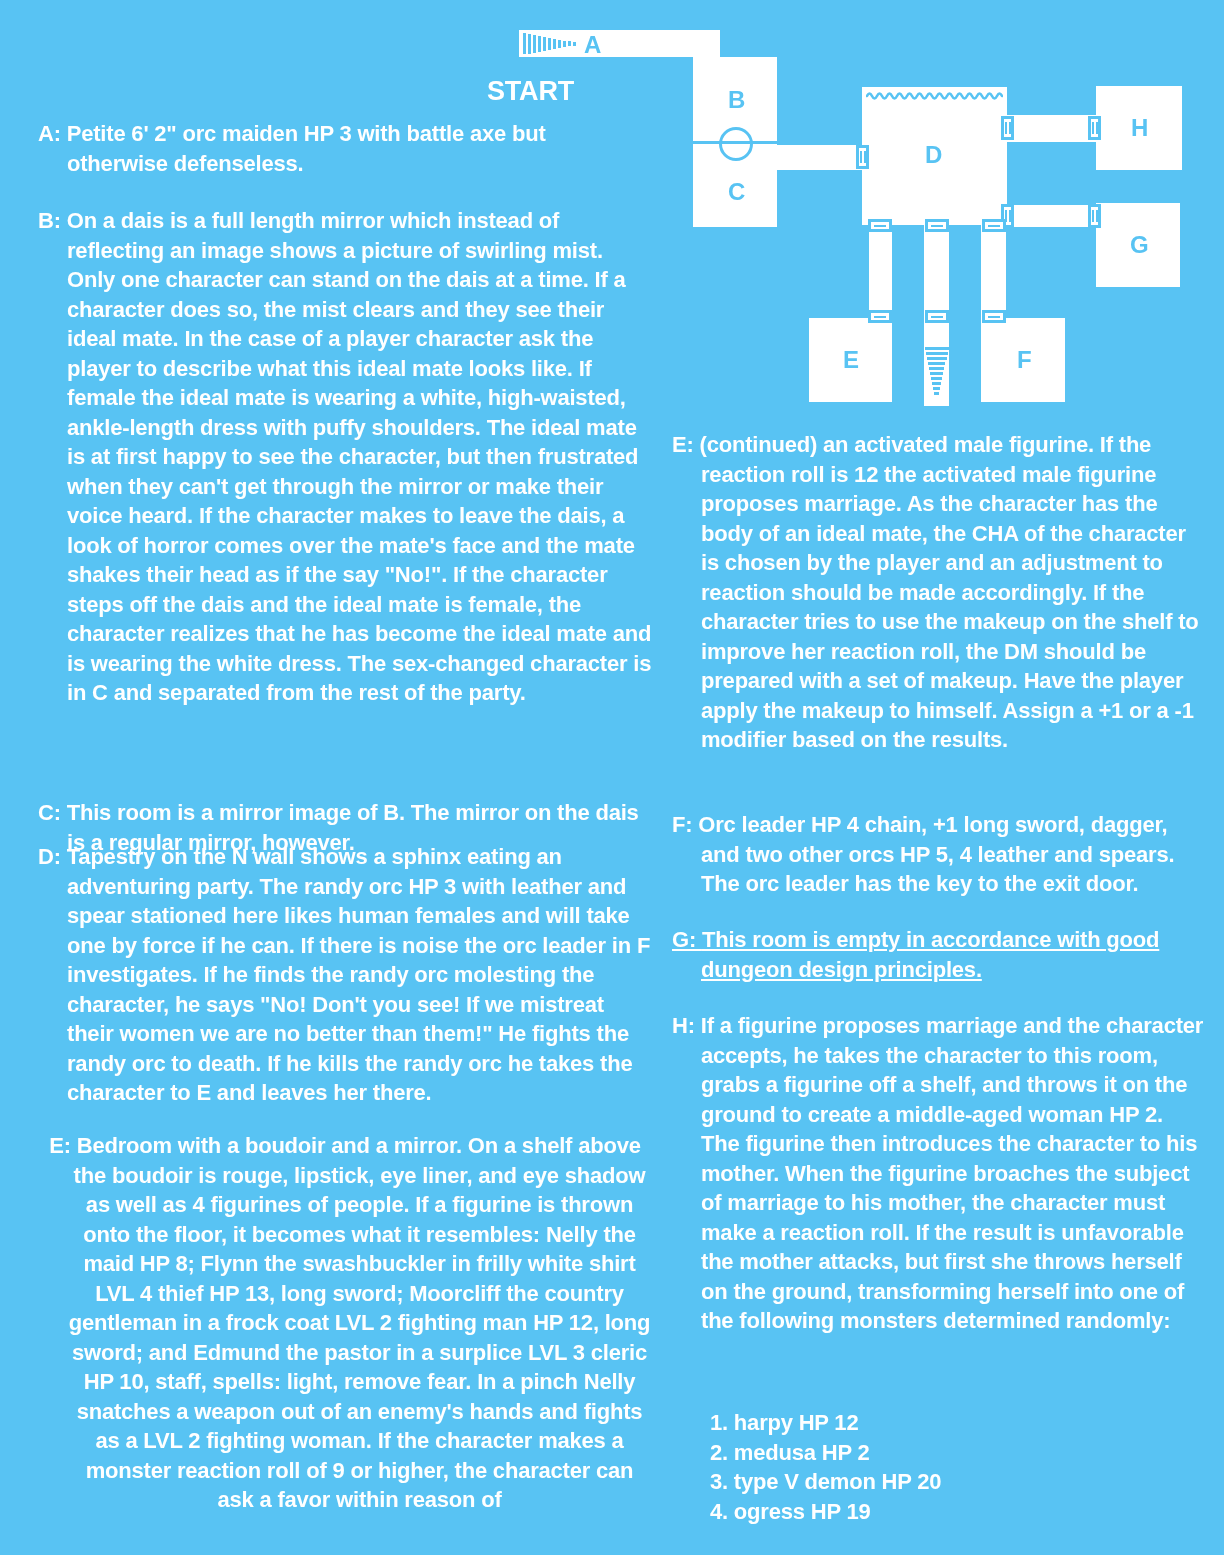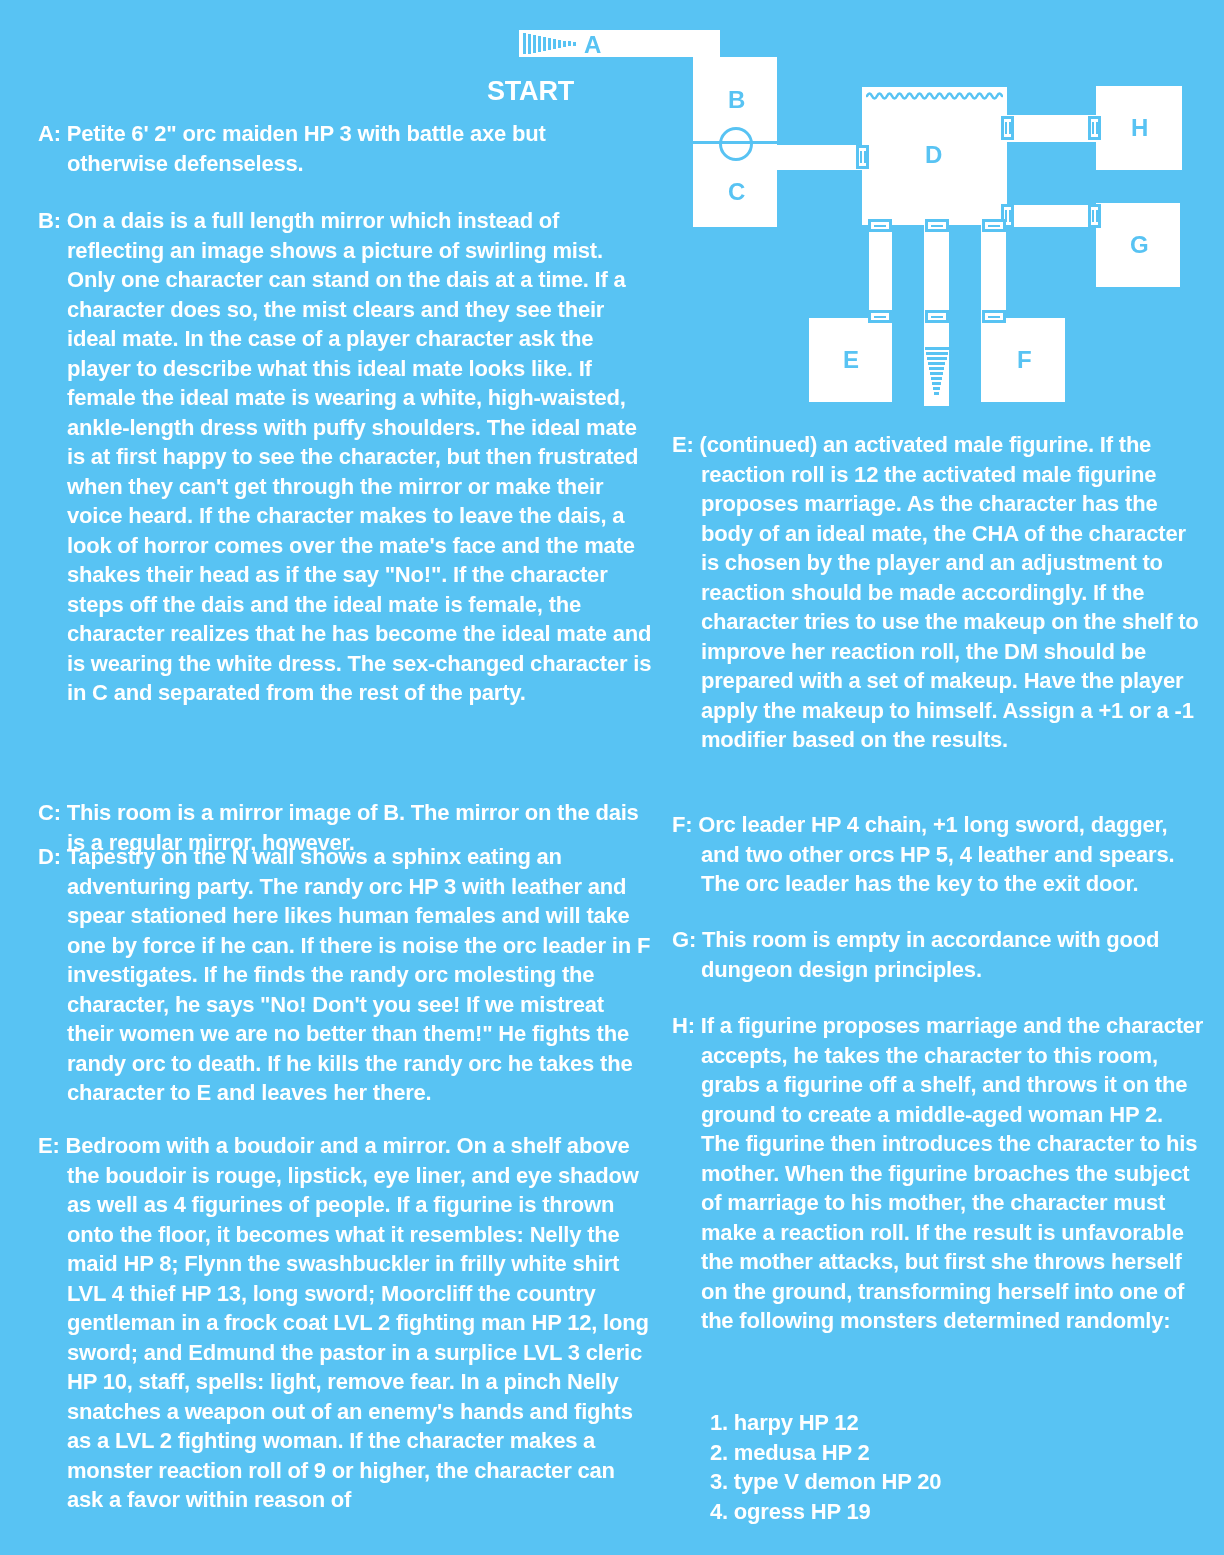--- a/index.html
+++ b/index.html
@@ -193,36 +193,36 @@
     <span>On a dais is a full length mirror which instead of reflecting an image shows a picture of swirling mist. Only one character can stand on the dais at a time. If a character does so, the mist clears and they see their ideal mate. In the case of a player character ask the player to describe what this ideal mate looks like. If female the ideal mate is wearing a white, high-waisted, ankle-length dress with puffy shoulders. The ideal mate is at first happy to see the character, but then frustrated when they can't get through the mirror or make their voice heard. If the character makes to leave the dais, a look of horror comes over the mate's face and the mate shakes their head as if the say "No!". If the character steps off the dais and the ideal mate is female, the character realizes that he has become the ideal mate and is wearing the white dress. The sex-changed character is in C and separated from the rest of the party.</span>
   </div>
   <div class="section" style="left:38px; top:798px;">
     <span>C: </span>
     <span>This room is a mirror image of B. The mirror on the dais is a regular mirror, however.</span>
   </div>
   <div class="section" style="left:38px; top:842px;">
     <span>D: </span>
     <span>Tapestry on the N wall shows a sphinx eating an adventuring party. The randy orc HP 3 with leather and spear stationed here likes human females and will take one by force if he can. If there is noise the orc leader in F investigates. If he finds the randy orc molesting the character, he says "No! Don't you see! If we mistreat their women we are no better than them!" He fights the randy orc to death. If he kills the randy orc he takes the character to E and leaves her there.</span>
   </div>
-  <div class="section" style="left:38px; top:1131px;">
+  <div class="section" style="left:38px; top:1131px;text-align:center;">
     <span>E: </span>
     <span>Bedroom with a boudoir and a mirror. On a shelf above the boudoir is rouge, lipstick, eye liner, and eye shadow as well as 4 figurines of people. If a figurine is thrown onto the floor, it becomes what it resembles: Nelly the maid HP 8; Flynn the swashbuckler in frilly white shirt LVL 4 thief HP 13, long sword; Moorcliff the country gentleman in a frock coat LVL 2 fighting man HP 12, long sword; and Edmund the pastor in a surplice LVL 3 cleric HP 10, staff, spells: light, remove fear. In a pinch Nelly snatches a weapon out of an enemy's hands and fights as a LVL 2 fighting woman. If the character makes a monster reaction roll of 9 or higher, the character can ask a favor within reason of</span>
   </div>
 </div>
 
 <div class="col-right">
   <div class="section" style="left:672px; top:430px;">
     <span>E: </span>
     <span>(continued) an activated male figurine. If the reaction roll is 12 the activated male figurine proposes marriage. As the character has the body of an ideal mate, the CHA of the character is chosen by the player and an adjustment to reaction should be made accordingly. If the character tries to use the makeup on the shelf to improve her reaction roll, the DM should be prepared with a set of makeup. Have the player apply the makeup to himself. Assign a +1 or a -1 modifier based on the results.</span>
   </div>
   <div class="section" style="left:672px; top:810px;">
     <span>F: </span>
     <span>Orc leader HP 4 chain, +1 long sword, dagger, and two other orcs HP 5, 4 leather and spears. The orc leader has the key to the exit door.</span>
   </div>
-  <div class="section" style="left:672px; top:925px;">
+  <div class="section" style="left:672px; top:925px;text-decoration:underline;">
     <span>G: </span>
     <span>This room is empty in accordance with good dungeon design principles.</span>
   </div>
   <div class="section" style="left:672px; top:1011px;">
     <span>H: </span>
     <span>If a figurine proposes marriage and the character accepts, he takes the character to this room, grabs a figurine off a shelf, and throws it on the ground to create a middle-aged woman HP 2. The figurine then introduces the character to his mother. When the figurine broaches the subject of marriage to his mother, the character must make a reaction roll. If the result is unfavorable the mother attacks, but first she throws herself on the ground, transforming herself into one of the following monsters determined randomly:</span>
   </div>
 
   <div class="monster-list">
     <div>1. harpy HP 12</div>

